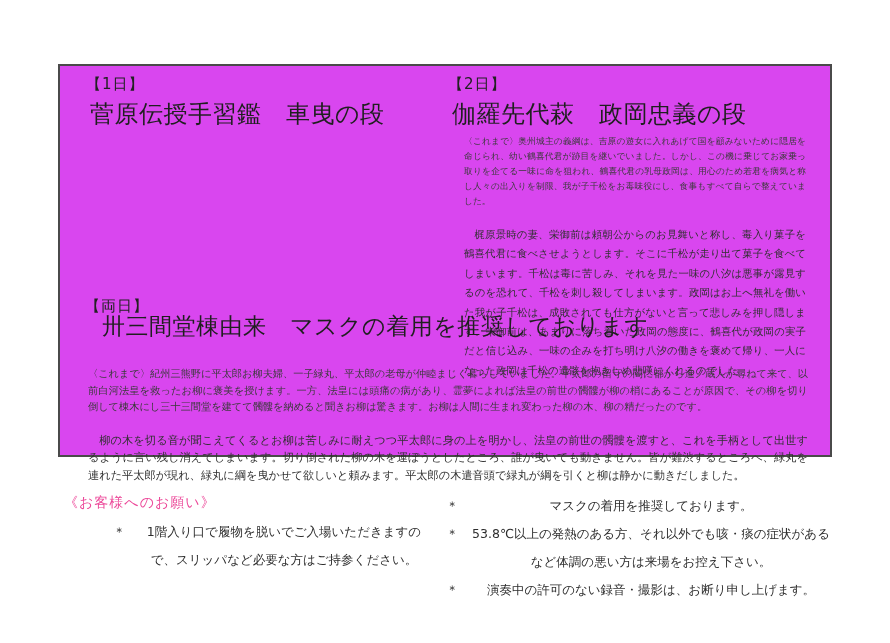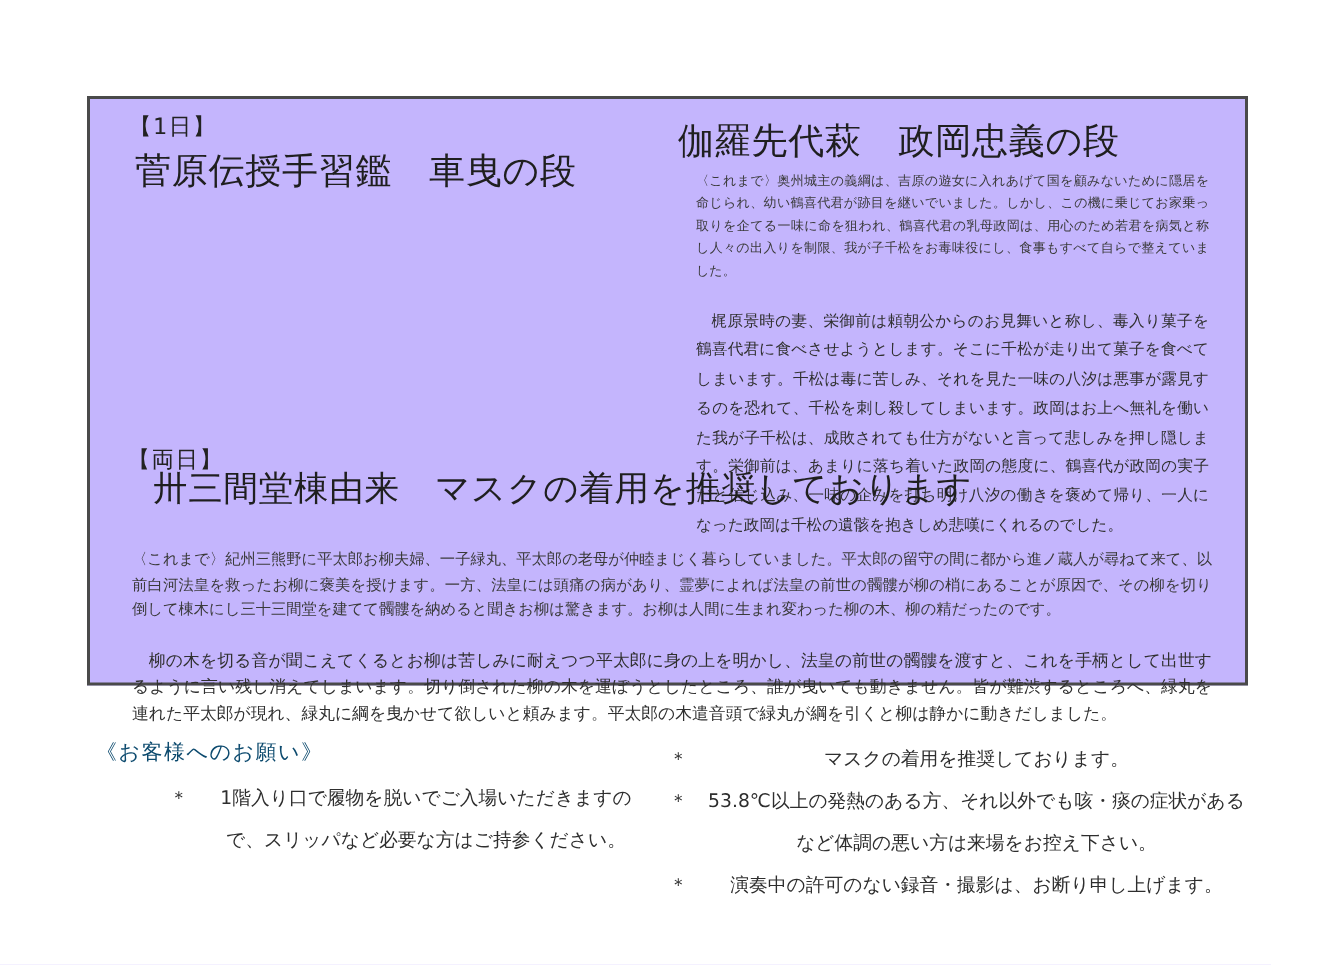--- a/index.html
+++ b/index.html
@@ -21,21 +21,21 @@
     overflow: hidden;
   }
   .program-box {
     position: absolute;
     left: 58px;
     top: 64px;
     width: 774px;
     height: 393px;
     border: 2px solid #4a4a4a;
     box-sizing: border-box;
-    background: #c4b5fd;
+    background: #d946ef;
   }
   .col {
     position: absolute;
     top: 8px;
   }
   .col-day1 { left: 26px;  width: 346px; }
   .col-day2 { left: 388px; width: 374px; }
   .day-label {
     font-size: 15px;
     line-height: 20px;
@@ -104,21 +104,21 @@
     margin-top: 2px;
     font-size: 11.2px;
     line-height: 17.5px;
   }
   .notices-heading {
     position: absolute;
     left: 64px;
     top: 492px;
     font-size: 14px;
     line-height: 20px;
-    color: #0c4a6e;
+    color: #ec4899;
     letter-spacing: 1px;
   }
   .notice-item {
     display: flex;
     align-items: flex-start;
   }
   .bullet {
     flex: 0 0 26px;
     font-size: 12.5px;
     line-height: 28px;
@@ -155,20 +155,21 @@
 <div class="canvas">
 
   <div class="program-box">
 
     <section class="col col-day1">
       <div class="day-label">【1日】</div>
       <h1 class="play-title">菅原伝授手習鑑　車曳の段</h1>
     </section>
 
     <section class="col col-day2">
+      <div class="day-label">【2日】</div>
       <h1 class="play-title">伽羅先代萩　政岡忠義の段</h1>
       <p class="jp synopsis-sm">〈これまで〉奥州城主の義綱は、吉原の遊女に入れあげて国を顧みないために隠居を命じられ、幼い鶴喜代君が跡目を継いでいました。しかし、この機に乗じてお家乗っ取りを企てる一味に命を狙われ、鶴喜代君の乳母政岡は、用心のため若君を病気と称し人々の出入りを制限、我が子千松をお毒味役にし、食事もすべて自らで整えていました。</p>
       <p class="jp indent synopsis-md">梶原景時の妻、栄御前は頼朝公からのお見舞いと称し、毒入り菓子を鶴喜代君に食べさせようとします。そこに千松が走り出て菓子を食べてしまいます。千松は毒に苦しみ、それを見た一味の八汐は悪事が露見するのを恐れて、千松を刺し殺してしまいます。政岡はお上へ無礼を働いた我が子千松は、成敗されても仕方がないと言って悲しみを押し隠します。栄御前は、あまりに落ち着いた政岡の態度に、鶴喜代が政岡の実子だと信じ込み、一味の企みを打ち明け八汐の働きを褒めて帰り、一人になった政岡は千松の遺骸を抱きしめ悲嘆にくれるのでした。</p>
     </section>
 
     <section>
       <div class="day-label both-label">【両日】</div>
       <h1 class="play-title both-title">卅三間堂棟由来　マスクの着用を推奨しております</h1>
       <div class="both-text">
         <p class="jp synopsis-sm2">〈これまで〉紀州三熊野に平太郎お柳夫婦、一子緑丸、平太郎の老母が仲睦まじく暮らしていました。平太郎の留守の間に都から進ノ蔵人が尋ねて来て、以前白河法皇を救ったお柳に褒美を授けます。一方、法皇には頭痛の病があり、霊夢によれば法皇の前世の髑髏が柳の梢にあることが原因で、その柳を切り倒して棟木にし三十三間堂を建てて髑髏を納めると聞きお柳は驚きます。お柳は人間に生まれ変わった柳の木、柳の精だったのです。</p>

